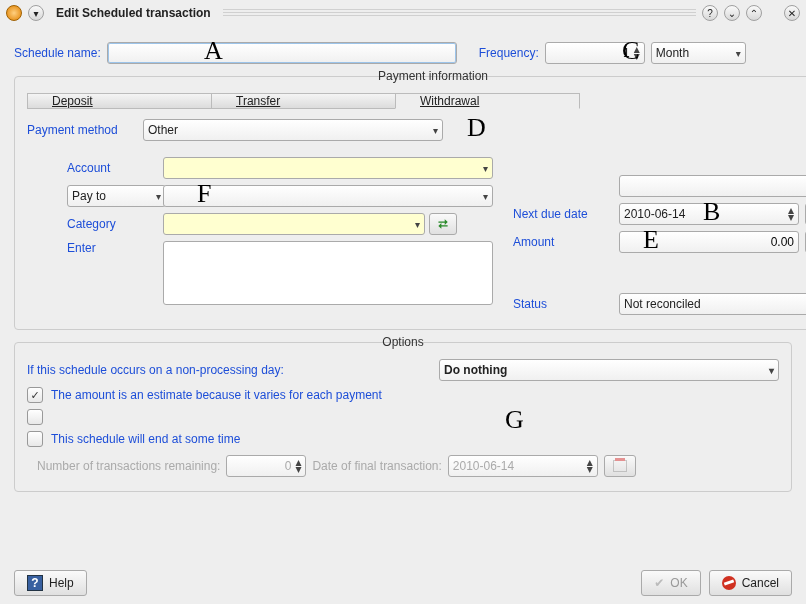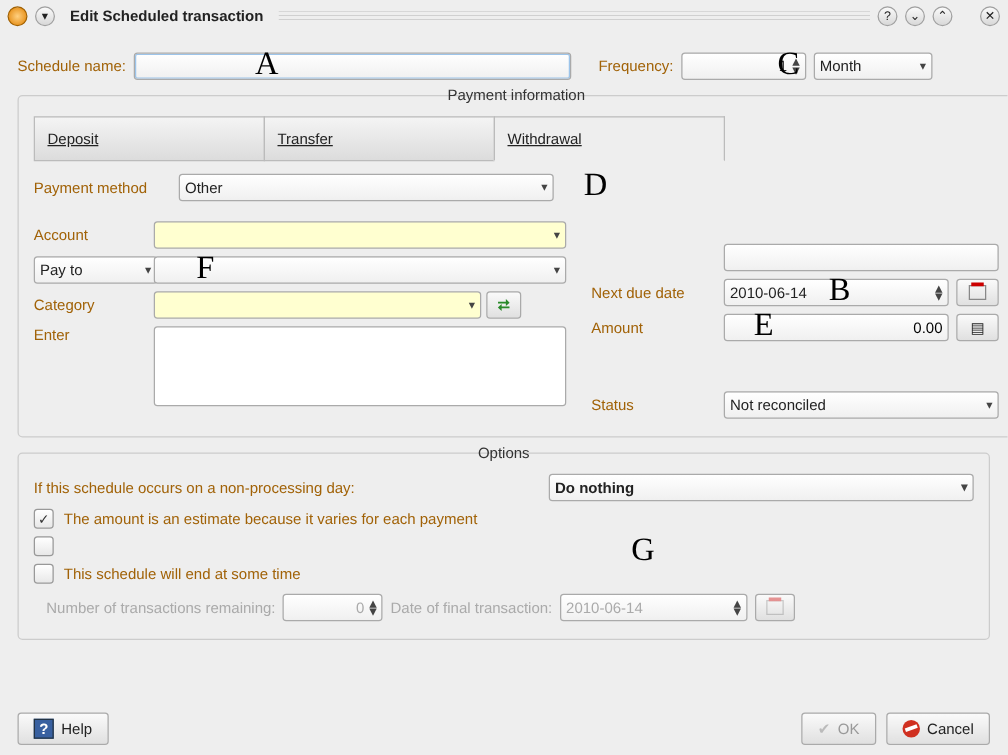--- a/index.html
+++ b/index.html
@@ -5,38 +5,38 @@
   * { box-sizing: border-box; font-family: sans-serif; font-size: 12px; }
   body { margin: 0; background: #eeeeee; width: 806px; height: 604px; color: #222; }
   .titlebar { display:flex; align-items:center; height:26px; padding:0 6px; gap:6px; }
   .tb-icon { width:16px; height:16px; border-radius:50%; display:flex; align-items:center; justify-content:center; font-size:10px; }
   .orange { background: radial-gradient(#ffd080,#e08000); border:1px solid #a06000; }
   .gray { background: linear-gradient(#fafafa,#d8d8d8); border:1px solid #a0a0a0; }
   .tb-title { font-weight:bold; margin: 0 6px; }
   .tb-lines { flex:1; height:8px; background: repeating-linear-gradient(#d0d0d0 0 1px, transparent 1px 3px); }
   .content { padding: 8px 14px; }
   .row { display:flex; align-items:center; gap:6px; }
-  label.lab { color:#a16207; }
+  label.lab { color:#1d4ed8; }
   input[type=text], .combo, .spin, .seldate {
     height:22px; background:linear-gradient(#fff,#f0f0f0); border:1px solid #aaa; border-radius:3px; padding:0 4px;
   }
   .focus-field { background:#ffffe0; border:1px solid #6aa0d8; box-shadow:0 0 0 1px #9cc4ea inset; }
   .req { background:#ffffd0; }
   .combo { display:flex; align-items:center; justify-content:space-between; }
   .chev { font-size:10px; color:#444; }
   .spin { display:flex; align-items:center; justify-content:flex-end; gap:4px; }
   .spin .arr { font-size:8px; line-height:7px; color:#444; display:flex; flex-direction:column; }
   fieldset { border:1px solid #ccc; border-radius:4px; margin:12px 0 0 0; padding:10px 12px 14px 12px; }
   .fs-title { text-align:center; color:#333; margin-top:-18px; margin-bottom:10px; }
   .tabs { display:flex; }
-  .tab { flex:0 0 185px; height:36px; border:1px solid #bbb; display:flex; align-items:center; padding:0 10px;
+  .tab { flex:0 0 185px; height:16px; border:1px solid #bbb; display:flex; align-items:center; padding:0 24px;
          background:linear-gradient(#f4f4f4,#dcdcdc); margin-right:-1px; }
   .tab.active { background:#eeeeee; border-bottom-color:#eeeeee; }
   .tab span.ul { text-decoration:underline; }
-  .grid-left { display:grid; grid-template-columns: 90px 330px; row-gap:6px; column-gap:6px; align-items:center; }
+  .grid-left { display:grid; grid-template-columns: 90px 330px; row-gap:6px; column-gap:6px; align-items:center;margin-left:40px; }
   .btn { height:22px; min-width:28px; border:1px solid #aaa; border-radius:3px; background:linear-gradient(#fafafa,#e0e0e0); display:inline-flex; align-items:center; justify-content:center; padding:0 8px; }
   .btn.disabled { color:#999; }
   .right-col { display:grid; grid-template-columns: 100px 180px 34px; row-gap:6px; column-gap:6px; align-items:center; }
   .memo { height:64px; background:#fff; border:1px solid #aaa; border-radius:3px; }
   .chk { width:16px; height:16px; border:1px solid #999; border-radius:3px; background:linear-gradient(#fff,#e8e8e8); display:inline-flex; align-items:center; justify-content:center; font-size:11px; color:#333; }
   .opt-row { display:flex; align-items:center; gap:8px; margin:6px 0; }
   .disabled { color:#aaa; }
   .footer { position:absolute; bottom:8px; left:14px; right:14px; display:flex; justify-content:space-between; }
   .footer .btn { height:26px; padding:0 12px; gap:6px; }
   .relpos { position:relative; }

